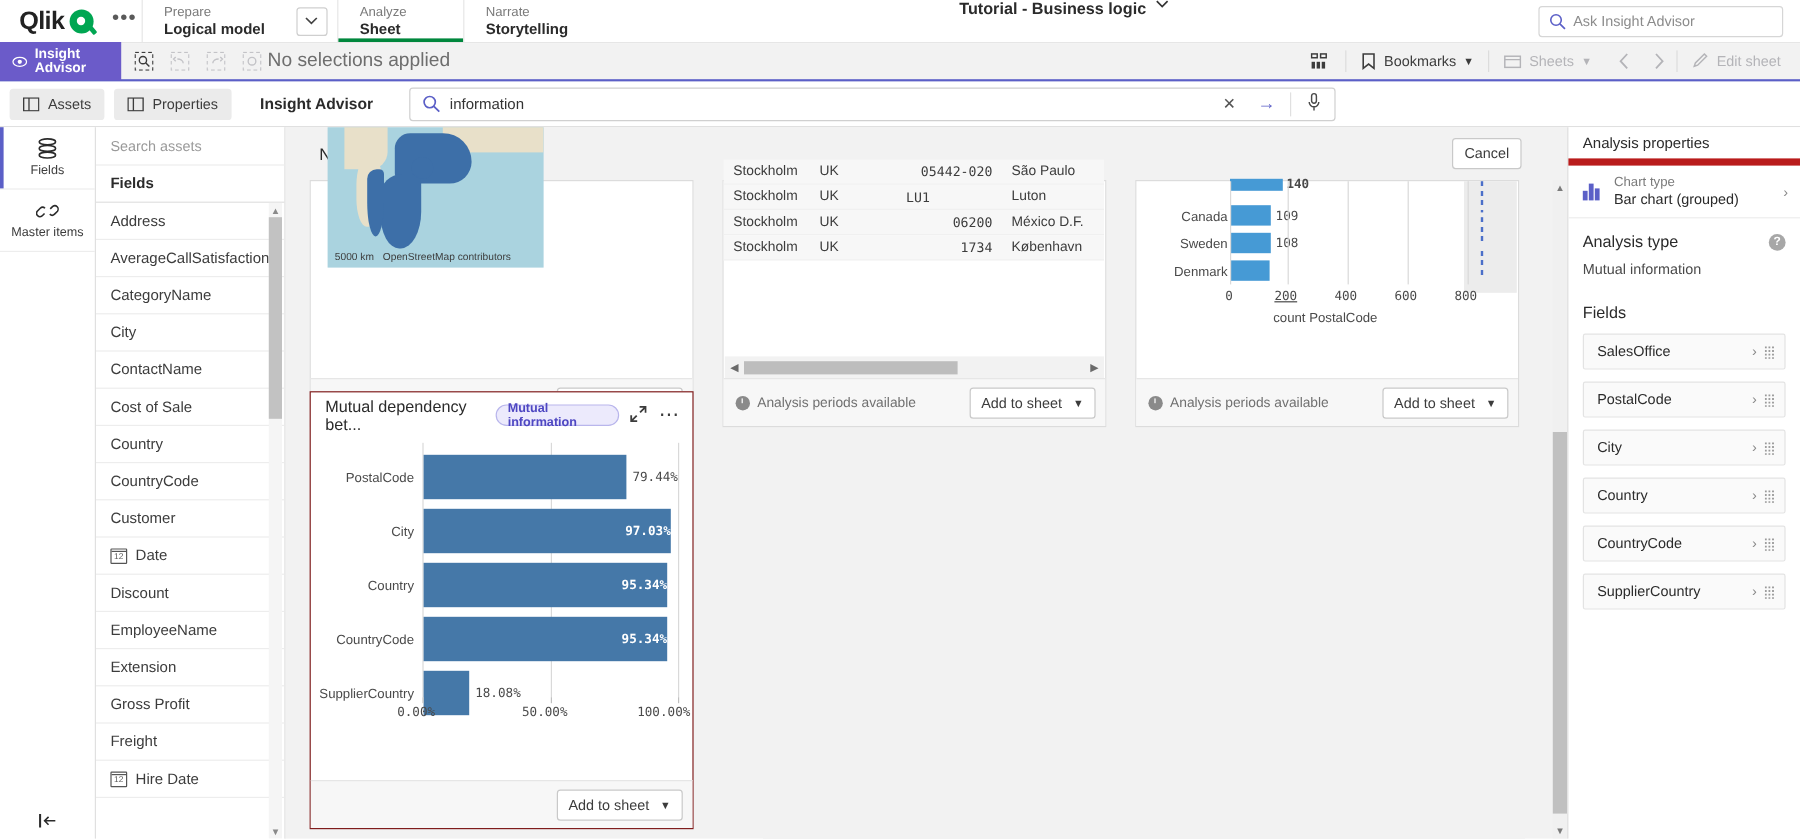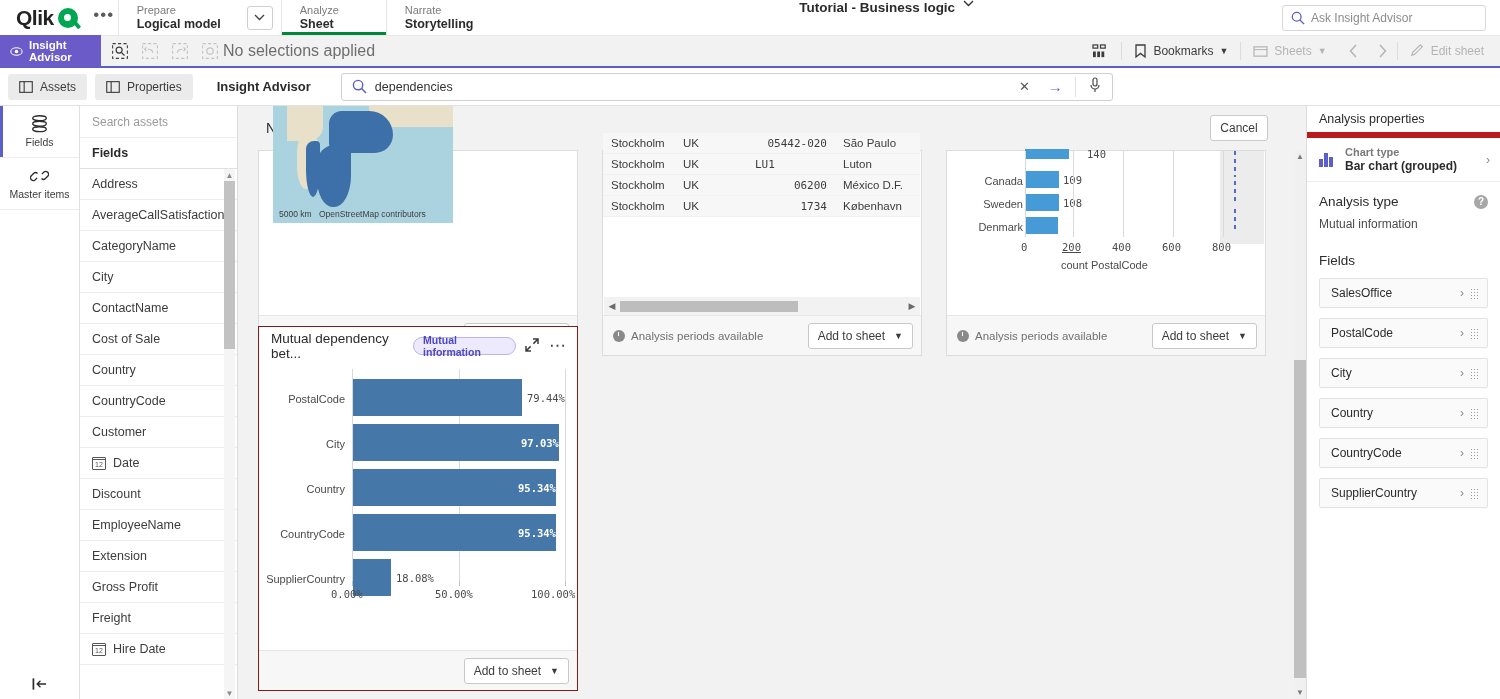--- a/index.html
+++ b/index.html
@@ -338,21 +338,21 @@
   .rp-head {
     height: 32px; display: flex; align-items: center; padding: 0 12px;
     font-size: 12.5px; color: #2b2b2b; border-bottom: 6px solid #b91c1c; text-align: center;
   }
   .rp-charttype {
     height: 44px; display: flex; align-items: center; padding: 0 10px 0 12px;
     gap: 10px; border-bottom: 1px solid #ededed;
   }
   .ct-ico { width: 16px; height: 14px; position: relative; flex: 0 0 auto; }
   .ct-ico i { position: absolute; bottom: 0; width: 3.6px; background: #5b5fc7; display: block; }
-  .ct-txt { flex: 1; font-weight: bold; }
+  .ct-txt { flex: 1; }
   .ct-l1 { font-size: 11px; color: #7a7a7a; line-height: 14px; }
   .ct-l2 { font-size: 12px; color: #2b2b2b; line-height: 15px; }
   .rp-arrow { color: #8a8a8a; font-size: 12px; }
   .rp-sect {
     padding: 12px 12px 0 12px;
   }
   .rp-sect-title {
     font-size: 13.5px; color: #2b2b2b; display: flex; align-items: center;
   }
   .help-ico {
@@ -518,21 +518,21 @@
         </svg>
       <span>Properties</span>
     </div>
     <div class="ab-title">Insight Advisor</div>
 
     <div class="searchwrap">
       <svg width="15" height="15" viewBox="0 0 16 16">
           <circle cx="6.5" cy="6.5" r="5" stroke="#5b5fc7" stroke-width="1.5" fill="none"></circle>
           <path d="M10.2 10.2L15 15" stroke="#5b5fc7" stroke-width="1.6"></path>
         </svg>
-      <span class="search-text">dependencies</span>
+      <span class="search-text">information</span>
       <span class="s-clear">✕</span>
       <span class="s-arrow">→</span>
       <span class="s-div"></span>
       <span class="s-mic">
         <svg width="12" height="16" viewBox="0 0 12 16">
             <rect x="4" y="1" width="4" height="8" rx="2" fill="none" stroke="#4a4a4a" stroke-width="1.2"></rect>
             <path d="M2 8c0 2.2 1.8 4 4 4s4-1.8 4-4M6 12v3" stroke="#4a4a4a" stroke-width="1.2" fill="none"></path>
           </svg>
       </span>
     </div>
@@ -706,21 +706,21 @@
       </div>
 
       <div class="card" id="card-bar">
         <div class="bc-plot">
           <div class="bc-right"></div>
           <div class="bc-dash" style="left:287px; top:0px; height:26px;"></div>
           <div class="bc-dash" style="left:287px; top:30px; height:24px;"></div>
           <div class="bc-dash" style="left:287px; top:58px; height:24px;"></div>
 
           <div class="bc-bar" style="left:78px; top:-2px; width:44px; height:10px;"></div>
-          <div class="bc-val" style="left:140px; top:-3px;">140</div>
+          <div class="bc-val" style="left:125px; top:-3px;font-weight:bold;">140</div>
 
           <div class="bc-rowlabel" style="left:0; top:24px; width:76px;">Canada</div>
           <div class="bc-bar" style="left:78px; top:20px; width:34px;"></div>
           <div class="bc-val" style="left:116px; top:23px;">109</div>
 
           <div class="bc-rowlabel" style="left:0; top:47px; width:76px;">Sweden</div>
           <div class="bc-bar" style="left:78px; top:43px; width:34px;"></div>
           <div class="bc-val" style="left:116px; top:46px;">108</div>
 
           <div class="bc-rowlabel" style="left:0; top:70px; width:76px;">Denmark</div>

